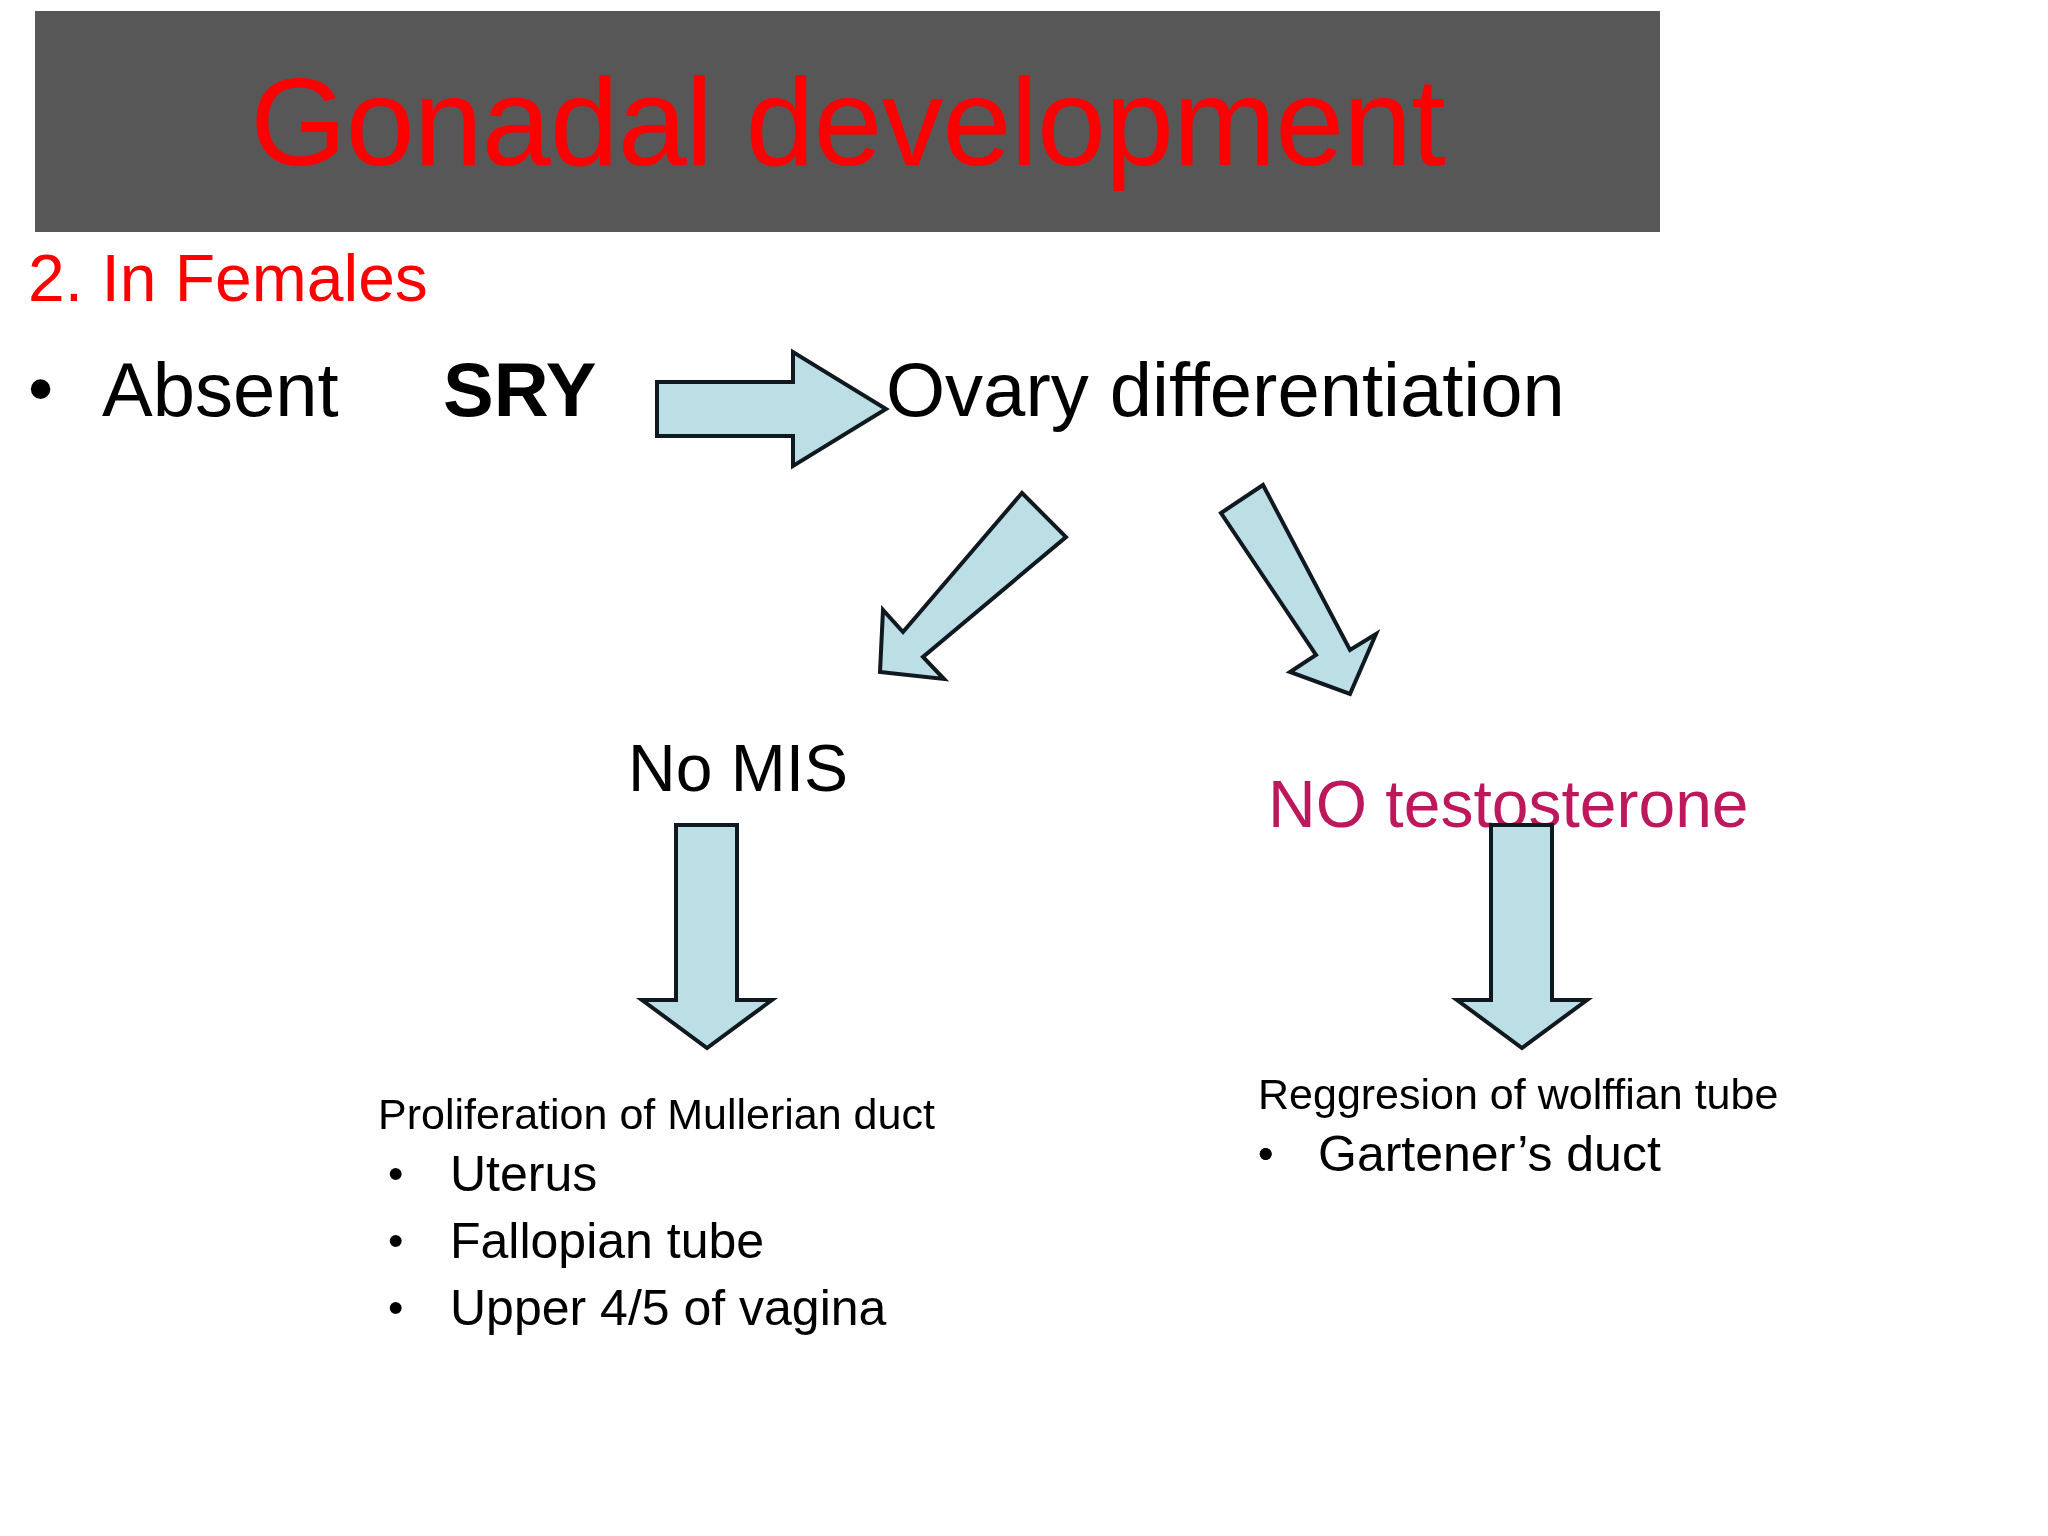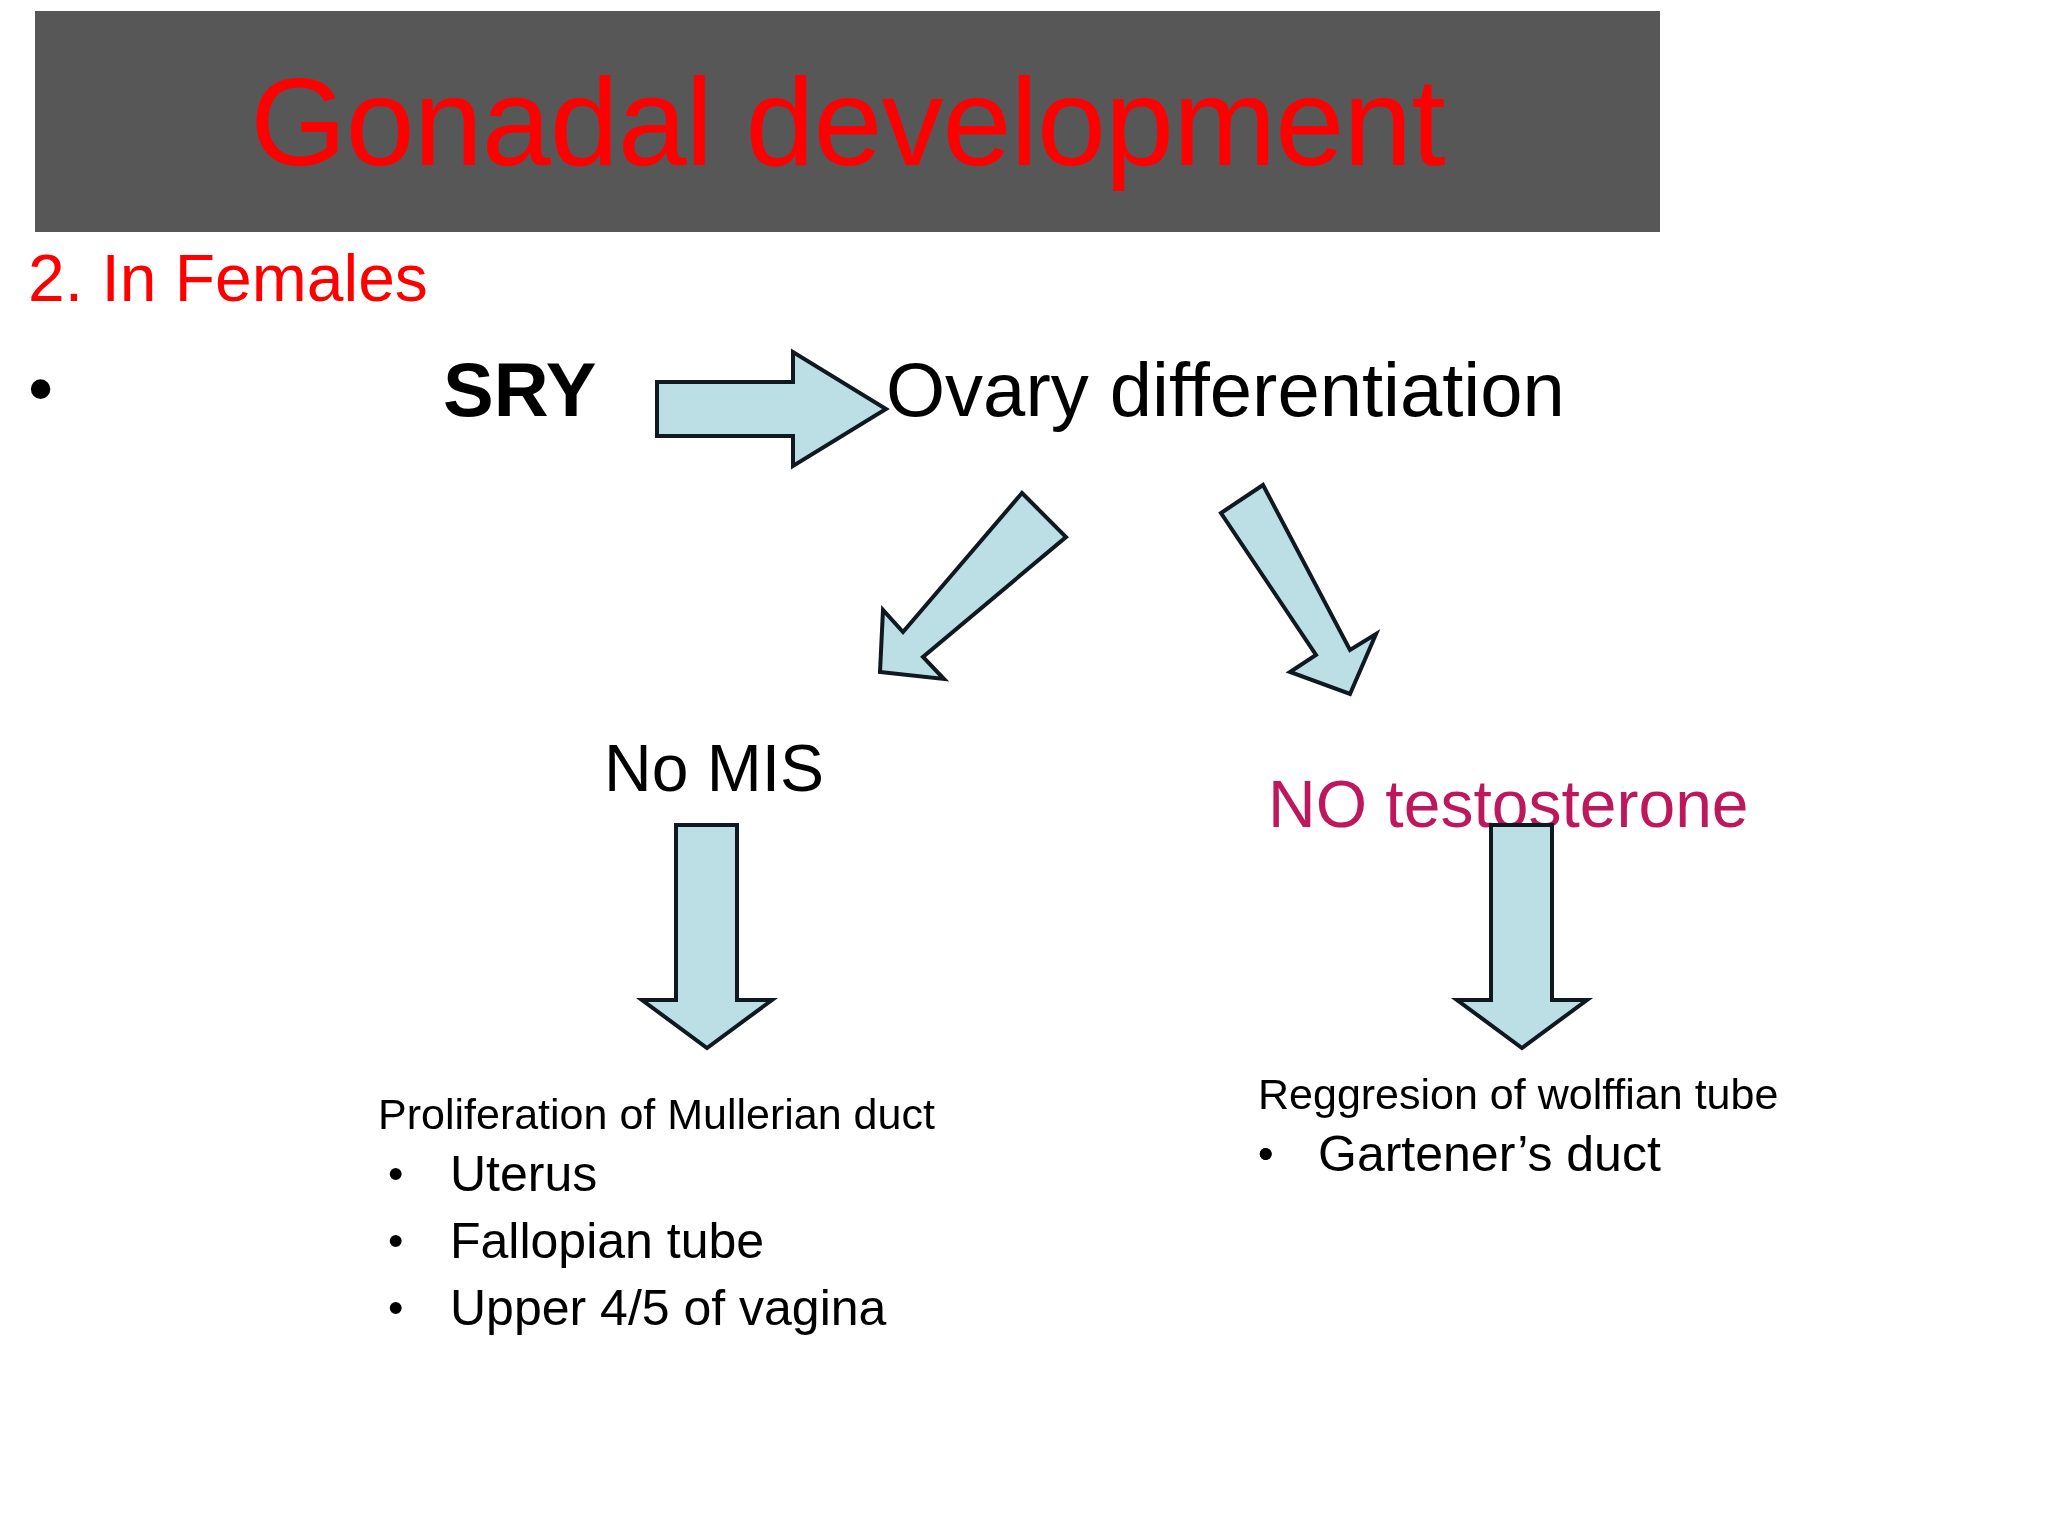--- a/index.html
+++ b/index.html
@@ -107,21 +107,21 @@
   .arrow-shape {
     fill: #bcdfe5;
     stroke: #101820;
     stroke-width: 4;
     stroke-linejoin: miter;
   }
 
   
   #mid-left-label {
     position: absolute;
-    left: 604px;
+    left: 628px;
     top: 735px;
     font-size: 66px;
     line-height: 1;
     color: #000000;
     white-space: nowrap;
   }
   #mid-right-label {
     position: absolute;
     left: 1268px;
     top: 727px;
@@ -173,20 +173,21 @@
 
 <div id="slide">
 
   <div id="title-bar">
     <div id="title-text">Gonadal development</div>
   </div>
 
   <div id="section-heading">2. In Females</div>
 
   <div id="row1-bullet">•</div>
+  <div id="row1-absent">Absent</div>
   <div id="row1-sry">SRY</div>
   <div id="row1-ovary">Ovary differentiation</div>
 
   <div id="mid-left-label">No MIS</div>
   <div id="mid-right-label">NO testosterone</div>
 
   <svg id="arrow-layer" viewBox="0 0 2048 1536">
 
     <polygon class="arrow-shape" points="657,382 793,382 793,352 886,409 793,466 793,436 657,436"></polygon>
 

